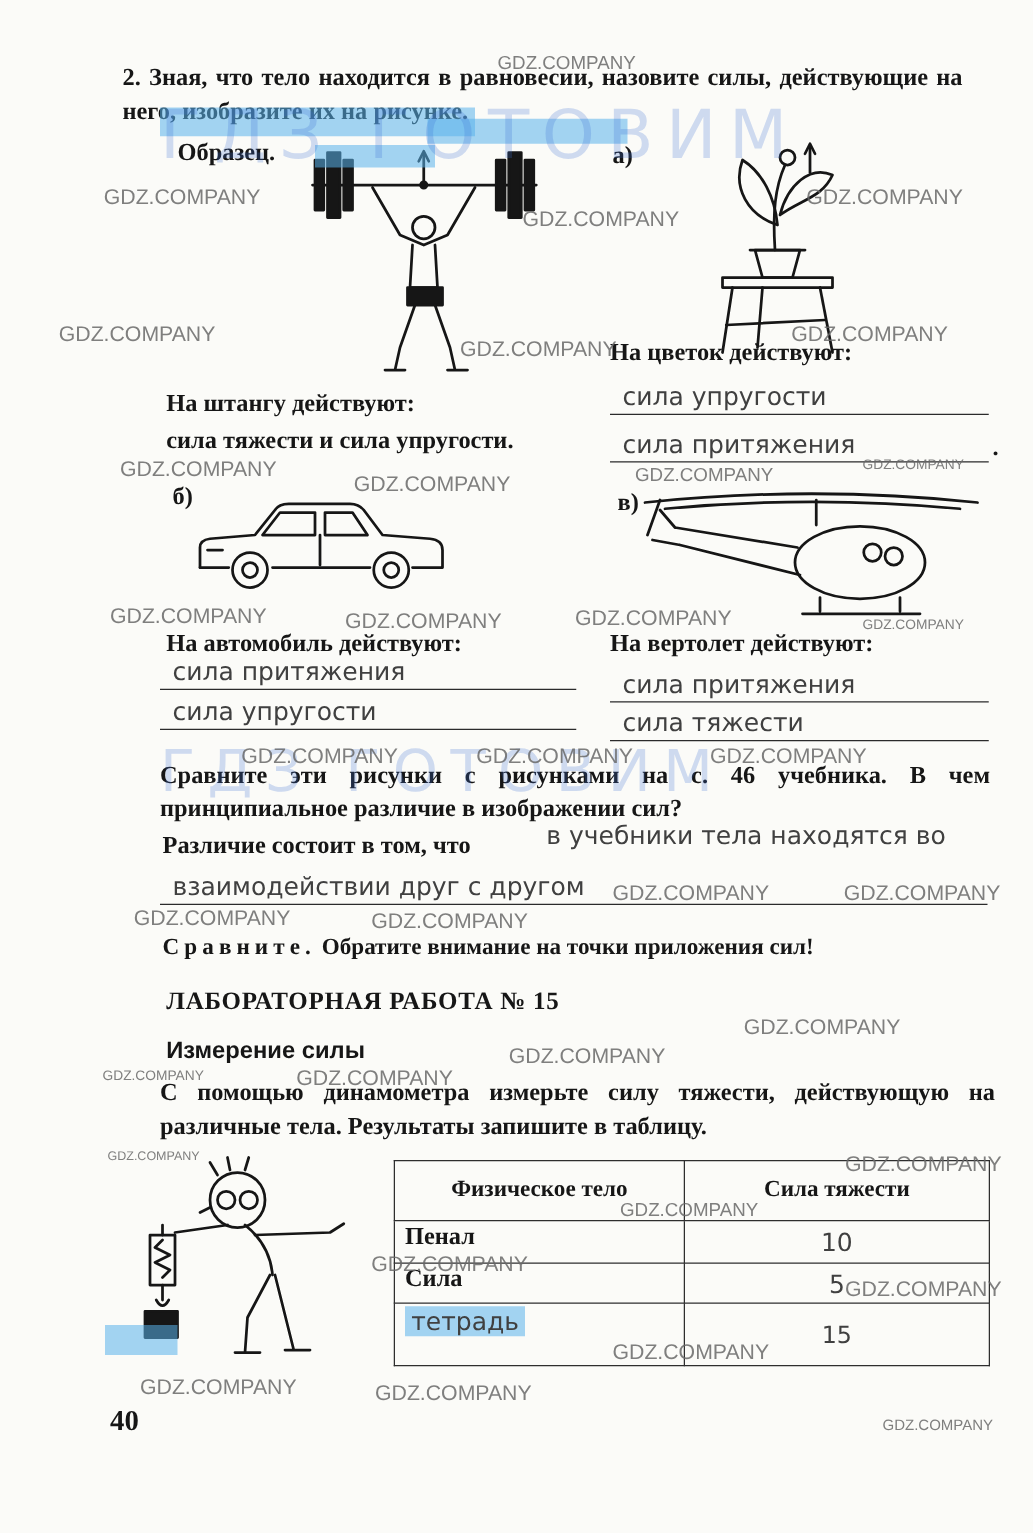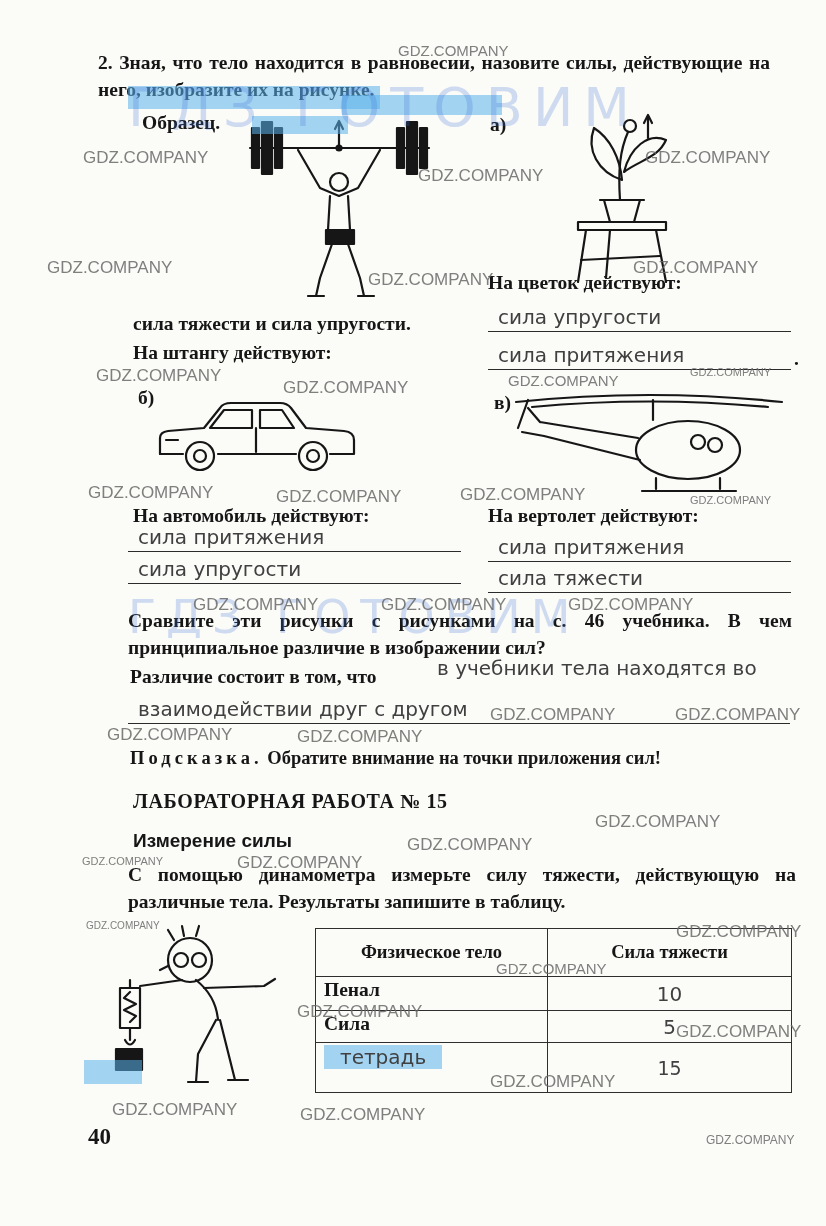--- a/index.html
+++ b/index.html
@@ -13,21 +13,21 @@
   .semib { font-weight:600; }
   .italic { }
   .hw { font-family:"DejaVu Sans", sans-serif; font-weight:400; font-size:20px; color:#404040; }
   .ans-line { position:absolute; border-bottom:1.6px solid #2b2b2b; display:flex; align-items:flex-end; padding:0 0 2px 10px; }
   .wm { position:absolute; color:rgba(104,104,104,.85); font-family:"Liberation Sans", sans-serif;
         white-space:nowrap; z-index:30; pointer-events:none; }
   .bigwm { position:absolute; font-family:"DejaVu Sans", sans-serif; font-weight:400;
            color:rgba(62,112,214,.24); white-space:nowrap; z-index:22; letter-spacing:10px;
            overflow:hidden; pointer-events:none; }
   .hl { position:absolute; background:rgba(90,178,235,.55); z-index:18; pointer-events:none; }
-  .hl-bg { background:rgba(90,178,235,.55); padding:0 16px; }
+  .hl-bg { background:rgba(90,178,235,.55); padding:0 5px; }
   .figure { position:absolute; z-index:4; }
   .figure svg { stroke:#161616; fill:none; stroke-width:2.2; stroke-linecap:round; stroke-linejoin:round; }
   .lab-table { position:absolute; left:315px; top:928px; border-collapse:collapse; z-index:5; background:transparent;border-radius:23px; }
   .lab-table th, .lab-table td { border:1.6px solid #2e2e2e; }
   .lab-table th { font-family:"Liberation Serif", serif; font-weight:600; font-size:18.5px; text-align:center; height:48px; }
   .col-body { width:232px; }
   .col-force { width:244px; }
   .body-cell { font-family:"Liberation Serif", serif; font-weight:600; font-size:19.5px; padding:2px 0 0 8px; vertical-align:top; }
   .force-cell { text-align:center; vertical-align:middle; }
   .hint-label { letter-spacing:.22em; }
@@ -96,22 +96,22 @@
   <div class="abs print semib" style="left:488px; top:270px;">На цветок действуют:</div>
   <div class="ans-line" style="left:488px; top:296px; width:303px; height:36px;">
     <span class="hw">сила упругости</span>
   </div>
   <div class="ans-line" style="left:488px; top:334px; width:303px; height:36px;">
     <span class="hw">сила притяжения</span>
   </div>
   <div class="abs print semib" style="left:794px; top:346px;">.</div>
 
   <div class="abs print semib" style="left:133px; top:310px; line-height:1.48;">
+    <div>На штангу действуют:</div>
     <div>сила тяжести и сила упругости.</div>
-    <div>На штангу действуют:</div>
   </div>
 
   <div class="abs print italic" style="left:138px; top:385px;">б)</div>
   <div class="figure" style="left:152px; top:390px; width:212px; height:96px;">
     <svg viewBox="0 0 212 96" width="212" height="96">
       <path d="M8,64 L8,48 Q8,42 16,41 L52,38 L68,18 Q71,13 79,13 L128,13 Q135,13 139,18 L154,38 L192,41 Q202,42 202,50 L202,64 L178,64"></path>
       <path d="M8,64 L31,64 M66,64 L144,64"></path>
       <path d="M58,38 L72,20 L100,20 L100,38 Z"></path>
       <path d="M108,20 L130,20 L142,38 L108,38 Z"></path>
       <circle cx="48" cy="66" r="14"></circle>
@@ -156,21 +156,21 @@
 
   <div class="abs print" style="left:128px; top:608px; width:664px; text-align:justify;">Сравните эти рисунки с рисунками на с. 46 учебника. В чем принципиальное различие в изображении сил?</div>
 
   <div class="abs print semib" style="left:130px; top:664px;">Различие состоит в том, что</div>
   <div class="abs hw" style="left:437px; top:656px;">в учебники тела находятся во</div>
   <div class="ans-line" style="left:128px; top:692px; width:662px; height:32px;">
     <span class="hw">взаимодействии друг с другом</span>
   </div>
 
   <div class="abs print semib" style="left:130px; top:746px; font-size:18.5px;">
-    <span class="hint-label">Подсказка.</span>
+    <span class="hint-label">Сравните.</span>
     <span>Обратите внимание на точки приложения сил!</span>
   </div>
 
   <div class="abs print" style="left:133px; top:788px; font-size:20px; letter-spacing:.03em;">ЛАБОРАТОРНАЯ РАБОТА № 15</div>
   <div class="abs" style="left:133px; top:830px; font-family:Liberation Sans, sans-serif; font-weight:700; font-size:19px;">Измерение силы</div>
   <div class="abs print" style="left:128px; top:862px; width:668px; text-align:justify;">С помощью динамометра измерьте силу тяжести, действующую на различные тела. Результаты запишите в таблицу.</div>
 
   <div class="figure" style="left:78px; top:922px; width:220px; height:172px;">
     <svg viewBox="0 0 220 172" width="220" height="172">
       <circle cx="112" cy="38" r="22"></circle>

